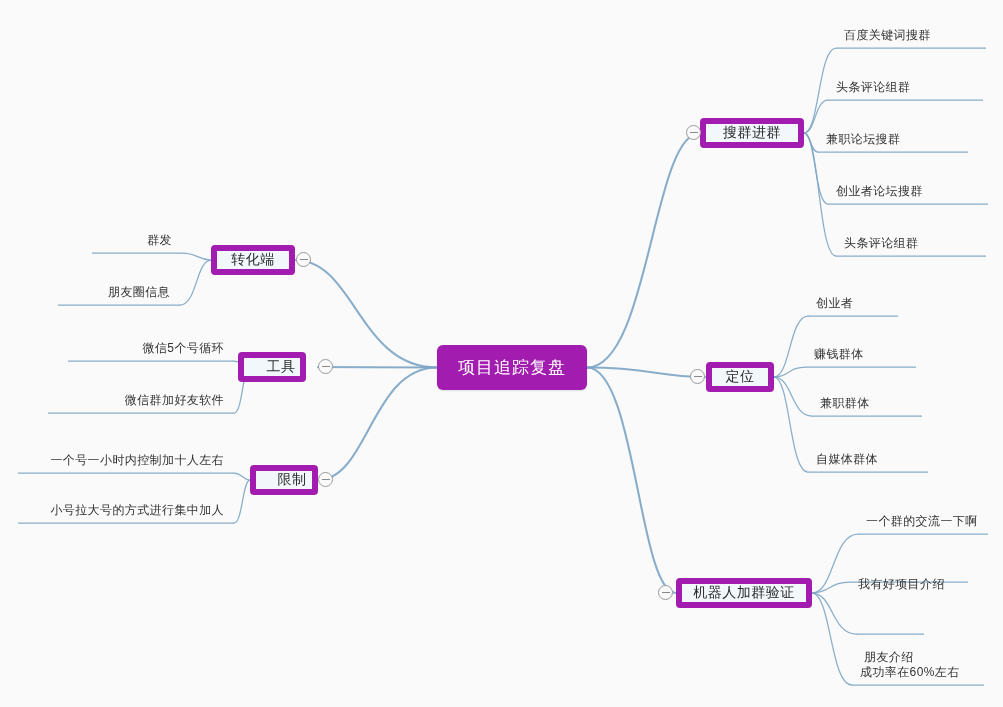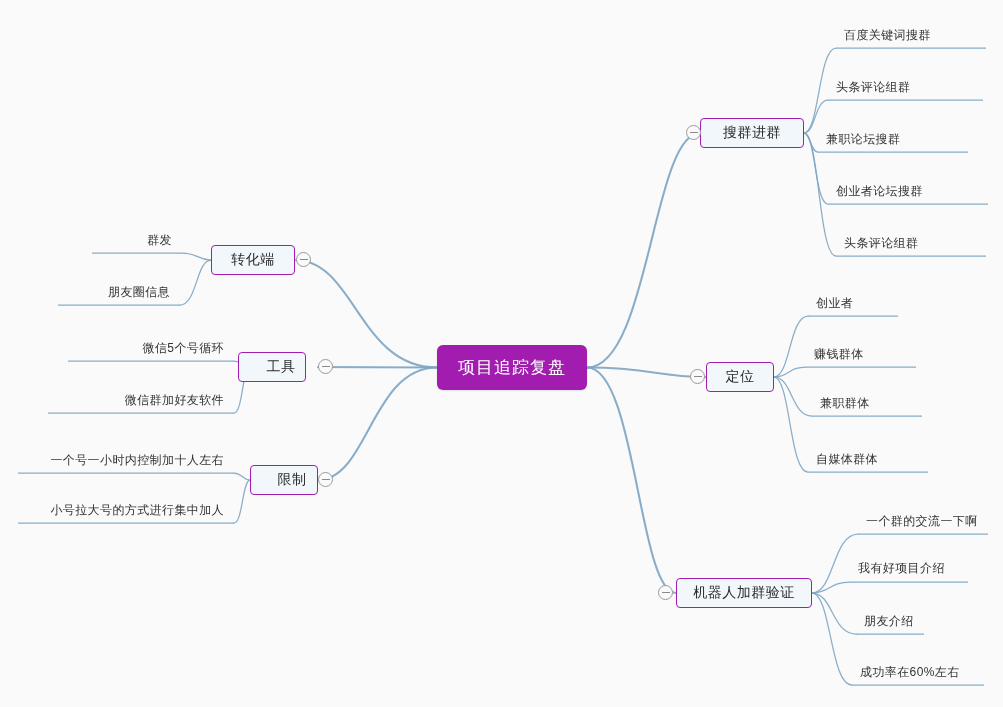--- a/index.html
+++ b/index.html
@@ -34,21 +34,21 @@
   .root-node {
     background: #7ba7c7;
     color: #ffffff;
     border-radius: 6px;
     font-size: 17px;
     letter-spacing: 1px;
     box-shadow: 0 1px 2px rgba(80,110,140,0.18);
   }
   .branch-node {
     background: #f2f7fb;
-    border: 1px solid #a21caf;
+    border: 6px solid #a21caf;
     border-radius: 4px;
     color: #2b2b2b;
     font-size: 14px;
     letter-spacing: 0.5px;
   }
   .leaf {
     position: absolute;
     box-sizing: border-box;
     color: #333333;
     font-size: 12px;
@@ -181,24 +181,24 @@
         <span class="leaf-text">兼职群体</span>
       </div>
       <div class="leaf leaf-right" style="left: 808px; top: 438px; width: 120px; height: 34px;">
         <span class="leaf-text">自媒体群体</span>
       </div>
       <div class="node branch-node" style="left: 676px; top: 578px; width: 136px; height: 30px;">机器人加群验证</div>
       <div class="collapse-toggle" style="left: 658px; top: 585px;"></div>
       <div class="leaf leaf-right" style="left: 858px; top: 500px; width: 130px; height: 34px;">
         <span class="leaf-text">一个群的交流一下啊</span>
       </div>
-      <div class="leaf leaf-right" style="left: 850px; top: 548px; width: 118px; height: 34px; font-family: Liberation Mono, monospace;">
+      <div class="leaf leaf-right" style="left: 850px; top: 563px; width: 118px; height: 34px;">
         <span class="leaf-text">我有好项目介绍</span>
       </div>
-      <div class="leaf leaf-right" style="left: 856px; top: 600px; width: 68px; height: 34px; text-align: center;">
+      <div class="leaf leaf-right" style="left: 856px; top: 636px; width: 68px; height: 34px; text-align: center;">
         <span class="leaf-text">朋友介绍</span>
       </div>
       <div class="leaf leaf-right" style="left: 852px; top: 651px; width: 132px; height: 34px;">
         <span class="leaf-text">成功率在60%左右</span>
       </div>
       <div class="node branch-node" style="left: 211px; top: 245px; width: 84px; height: 30px;">转化端</div>
       <div class="collapse-toggle" style="left: 296px; top: 252px;"></div>
       <div class="leaf leaf-left" style="left: 92px; top: 218px; width: 90px; height: 35px;">
         <span class="leaf-text">群发</span>
       </div>

